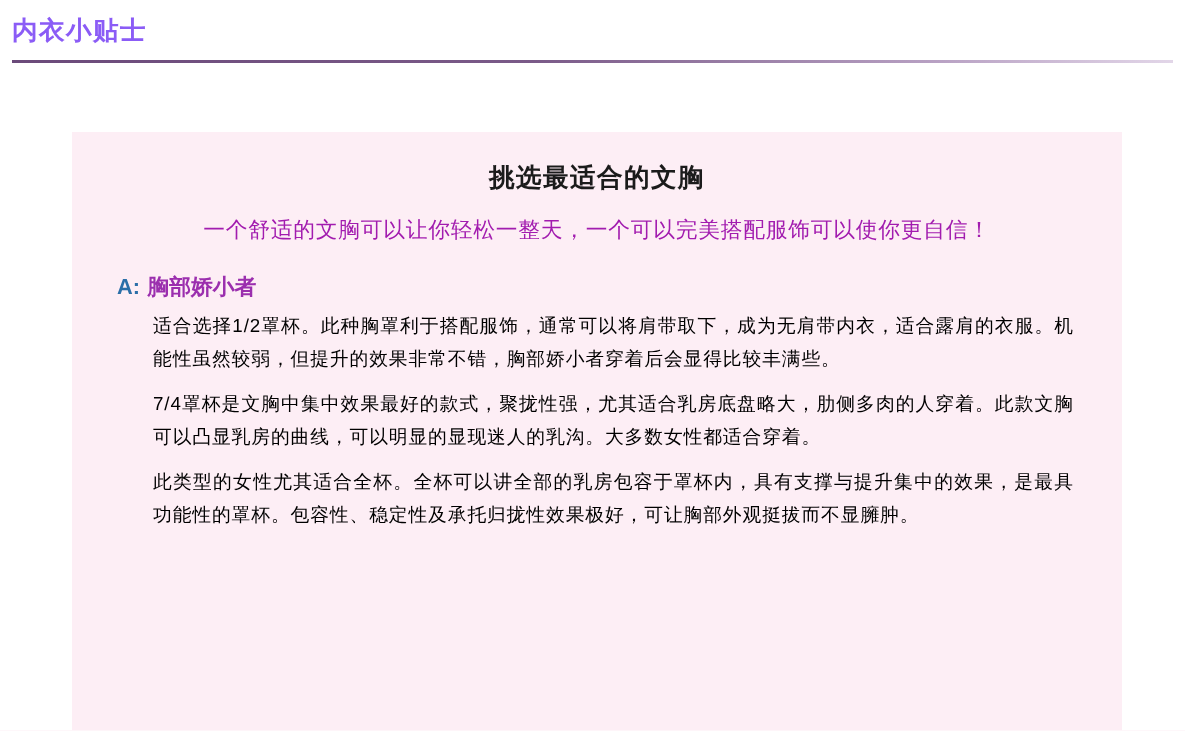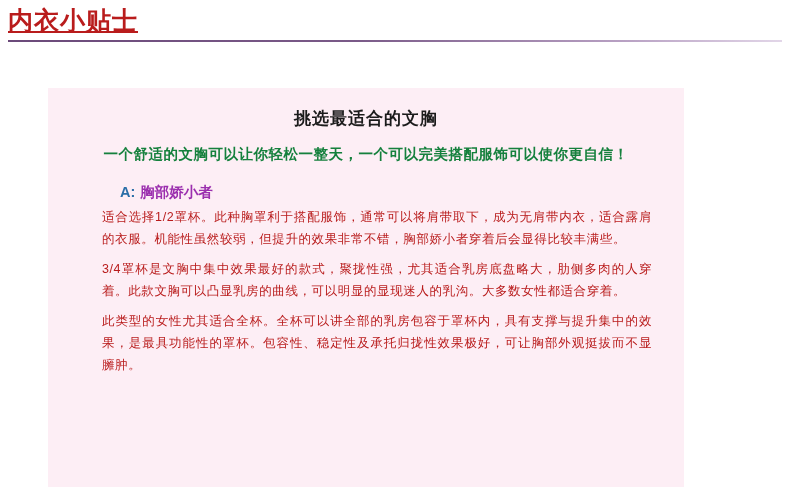--- a/index.html
+++ b/index.html
@@ -17,26 +17,25 @@
     position: relative;
     width: 790px;
     height: 487px;
   }
   
   .header {
     padding: 6px 0 0 8px;
   }
   .header-title {
     font-family: "Liberation Serif", serif;
-    font-size: 25px;
+    font-size: 17px;
     font-weight: bold;
-    color: #b91c1c;
+    color: #8b5cf6;
     letter-spacing: 1px;
     line-height: 30px;
-    text-decoration: underline;
   }
   .header-sub {
     font-family: "Liberation Sans", sans-serif;
     font-size: 13px;
     color: #8a8a8a;
     letter-spacing: 3px;
     line-height: 18px;
     margin-top: 2px;
     padding-left: 2px;
   }
@@ -44,65 +43,64 @@
     margin-top: 4px;
     width: 774px;
     height: 2px;
     background: linear-gradient(to right, #6b4a7a 0%, #7a5a88 45%, #b9a2c4 80%, #e2d6e8 100%);
   }
   
   .panel {
     position: absolute;
     left: 48px;
     top: 88px;
-    width: 636px;
+    width: 700px;
     height: 399px;
     background: #fdeef5;
   }
   .panel-inner {
     padding: 18px 26px 0 26px;
   }
   .doc-title {
     text-align: center;
     font-family: "Liberation Serif", serif;
     font-size: 17px;
     font-weight: bold;
     color: #1b1b1b;
     letter-spacing: 1px;
     line-height: 26px;
     margin-bottom: 10px;
   }
   .doc-lead {
     text-align: center;
     font-size: 14.5px;
-    font-weight: bold;
-    color: #15803d;
+    font-weight: normal;
+    color: #a21caf;
     line-height: 24px;
     letter-spacing: 0.5px;
     margin-bottom: 14px;
   }
   .section {
     margin-bottom: 6px;
   }
   .section-head {
     font-size: 14.5px;
     font-weight: bold;
     line-height: 24px;
     color: #9b2fae;
     padding-left: 4px;
-    margin-left: 42px;
   }
   .section-head .marker {
     color: #2b6fa8;
     font-weight: bold;
     margin-right: 5px;
   }
   .section-body {
     font-size: 12.5px;
-    color: #b91c1c;
+    color: #000000;
     line-height: 22px;
     letter-spacing: 0.6px;
     text-align: justify;
     padding: 2px 6px 0 28px;
   }
 </style>
 </head>
 <body>
 
 <div class="page">
@@ -118,21 +116,21 @@
       <div class="doc-lead">一个舒适的文胸可以让你轻松一整天，一个可以完美搭配服饰可以使你更自信！</div>
 
       <div class="section">
         <div class="section-head">
           <span class="marker">A:</span><span>胸部娇小者</span>
         </div>
         <div class="section-body">适合选择1/2罩杯。此种胸罩利于搭配服饰，通常可以将肩带取下，成为无肩带内衣，适合露肩的衣服。机能性虽然较弱，但提升的效果非常不错，胸部娇小者穿着后会显得比较丰满些。</div>
       </div>
 
       <div class="section">
-        <div class="section-body">3/4罩杯是文胸中集中效果最好的款式，聚拢性强，尤其适合乳房底盘略大，肋侧多肉的人穿着。此款文胸可以凸显乳房的曲线，可以明显的显现迷人的乳沟。大多数女性都适合穿着。</div>
+        <div class="section-body">7/4罩杯是文胸中集中效果最好的款式，聚拢性强，尤其适合乳房底盘略大，肋侧多肉的人穿着。此款文胸可以凸显乳房的曲线，可以明显的显现迷人的乳沟。大多数女性都适合穿着。</div>
       </div>
 
       <div class="section">
         <div class="section-body">此类型的女性尤其适合全杯。全杯可以讲全部的乳房包容于罩杯内，具有支撑与提升集中的效果，是最具功能性的罩杯。包容性、稳定性及承托归拢性效果极好，可让胸部外观挺拔而不显臃肿。</div>
       </div>
 
     </div>
   </div>
 
 </div>

